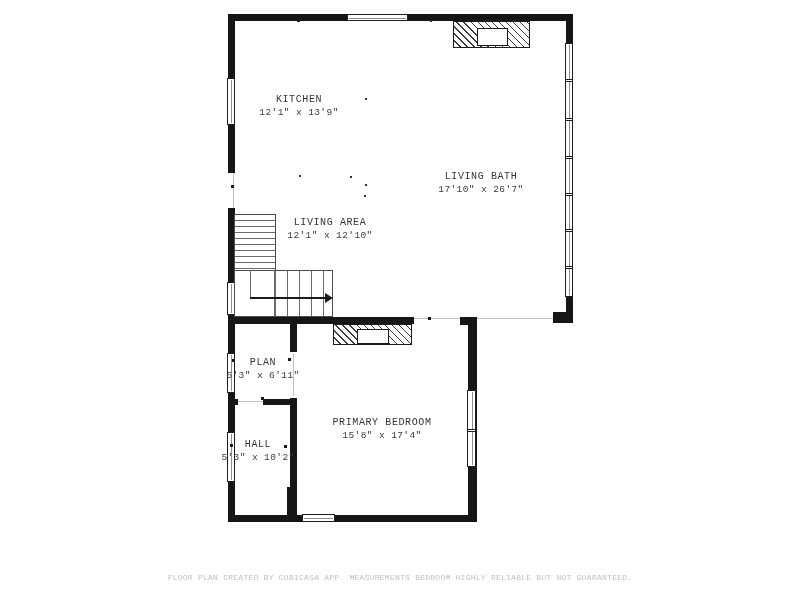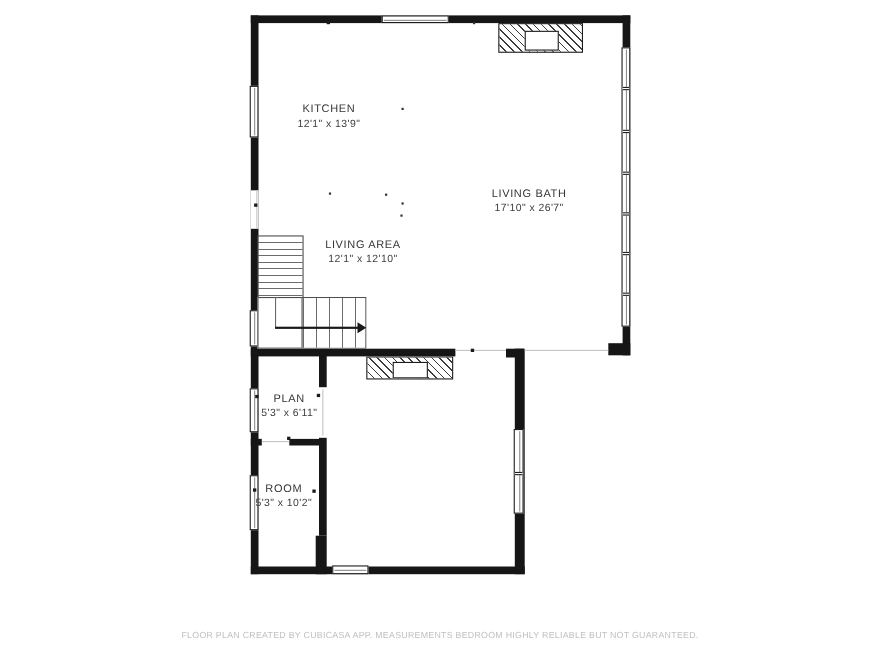--- a/index.html
+++ b/index.html
@@ -1,19 +1,19 @@
 <!DOCTYPE html>
 <html><head>
 <meta charset="utf-8">
 <style>
   html,body { margin:0; padding:0; }
   .canvas {
     position:relative; width:800px; height:600px;
     background:#ffffff; overflow:hidden;
-    font-family:Liberation Sans, sans-serif;
+    font-family:Liberation Mono, monospace;
   }
   .wall { position:absolute; background:#161616; }
   
   .win { position:absolute; background:#fff; border:1px solid #1f1f1f; box-sizing:border-box; }
   .win.v::before { content:""; position:absolute; left:50%; top:1px; bottom:1px; width:1px; background:#8d8d8d; }
   .win.h::before { content:""; position:absolute; top:50%; left:1px; right:1px; height:1px; background:#8d8d8d; }
   .win-divider { position:absolute; left:0; right:0; height:3px; background:#fff;
     border-top:1px solid #1f1f1f; border-bottom:1px solid #1f1f1f; box-sizing:border-box; }
   
   .door-gap { position:absolute; background:#fff; }
@@ -125,19 +125,23 @@
   </div>
   <div class="room-label" style="left:330px; top:217px;">
     <div class="room-name">LIVING AREA</div>
     <div class="room-dims">12'1" x 12'10"</div>
   </div>
   <div class="room-label" style="left:263px; top:357px;">
     <div class="room-name">PLAN</div>
     <div class="room-dims">5'3" x 6'11"</div>
   </div>
   <div class="room-label" style="left:258px; top:439px;">
-    <div class="room-name">ROOM</div>
+    <div class="room-name">HALL</div>
     <div class="room-dims">5'3" x 10'2"</div>
+  </div>
+  <div class="room-label" style="left:382px; top:417px;">
+    <div class="room-name">PRIMARY BEDROOM</div>
+    <div class="room-dims">15'8" x 17'4"</div>
   </div>
 
   <div class="footer-note">FLOOR PLAN CREATED BY CUBICASA APP. MEASUREMENTS BEDROOM HIGHLY RELIABLE BUT NOT GUARANTEED.</div>
 
 </div>
 
 </body></html>

